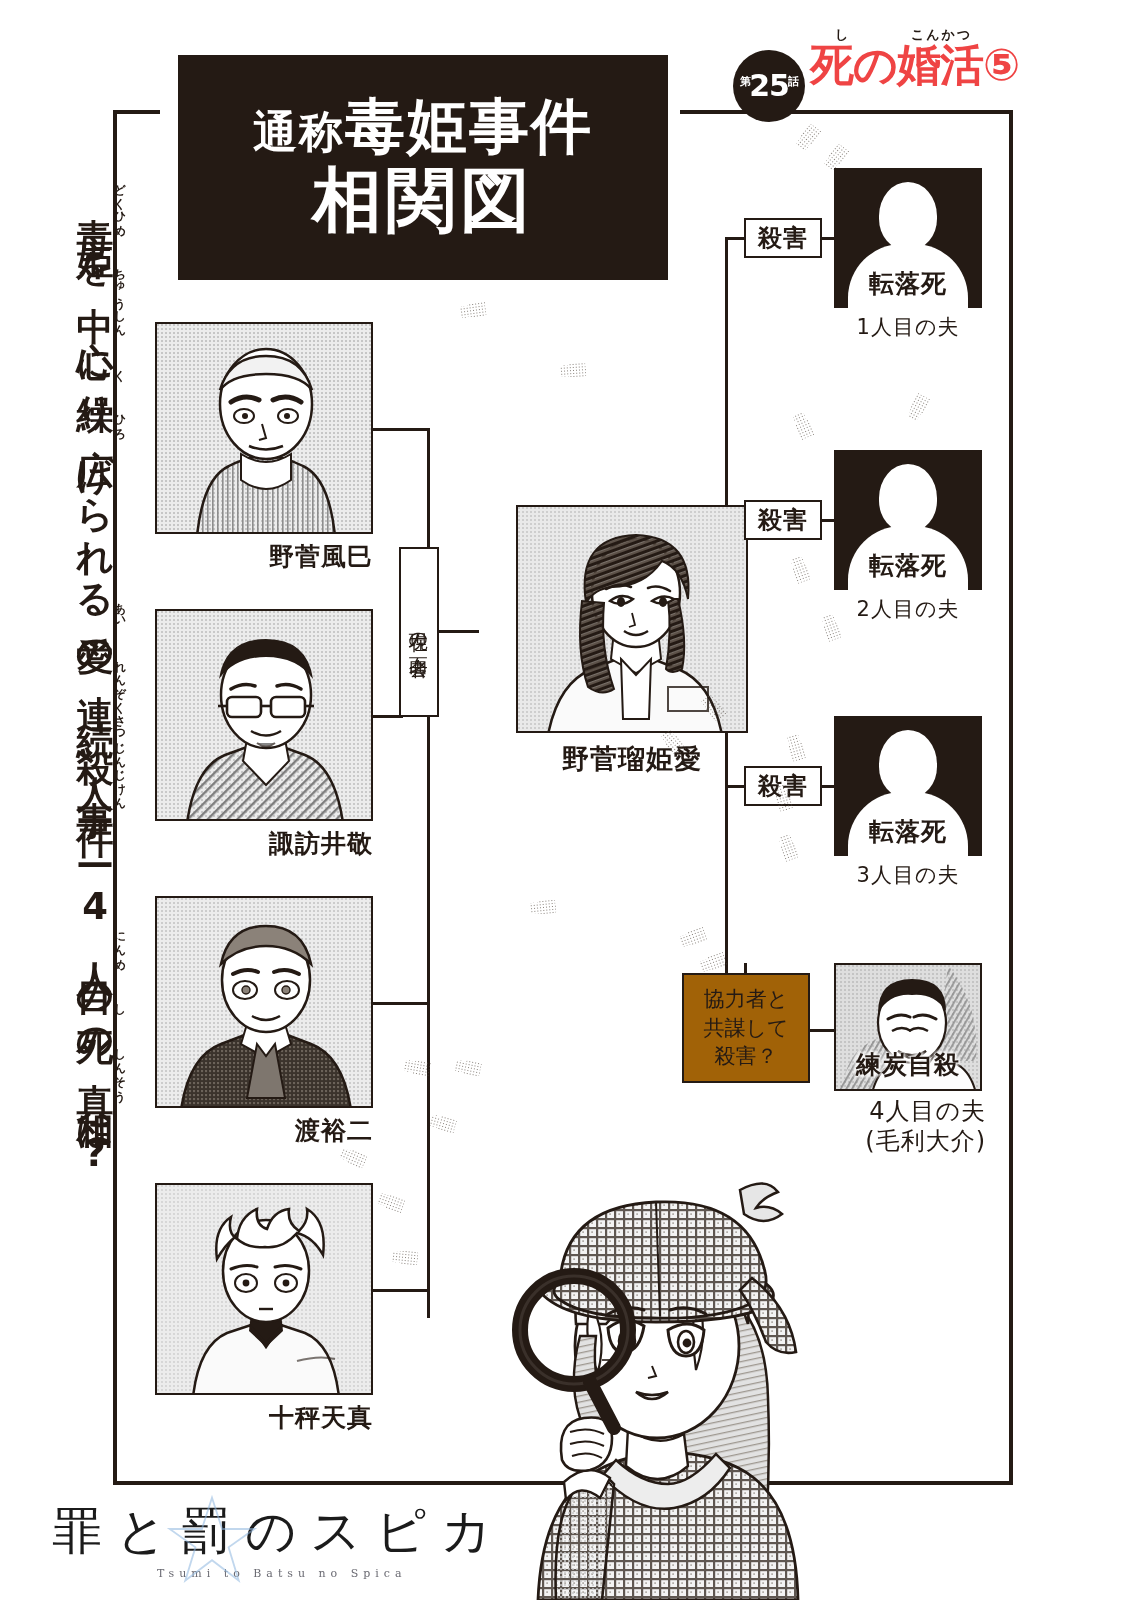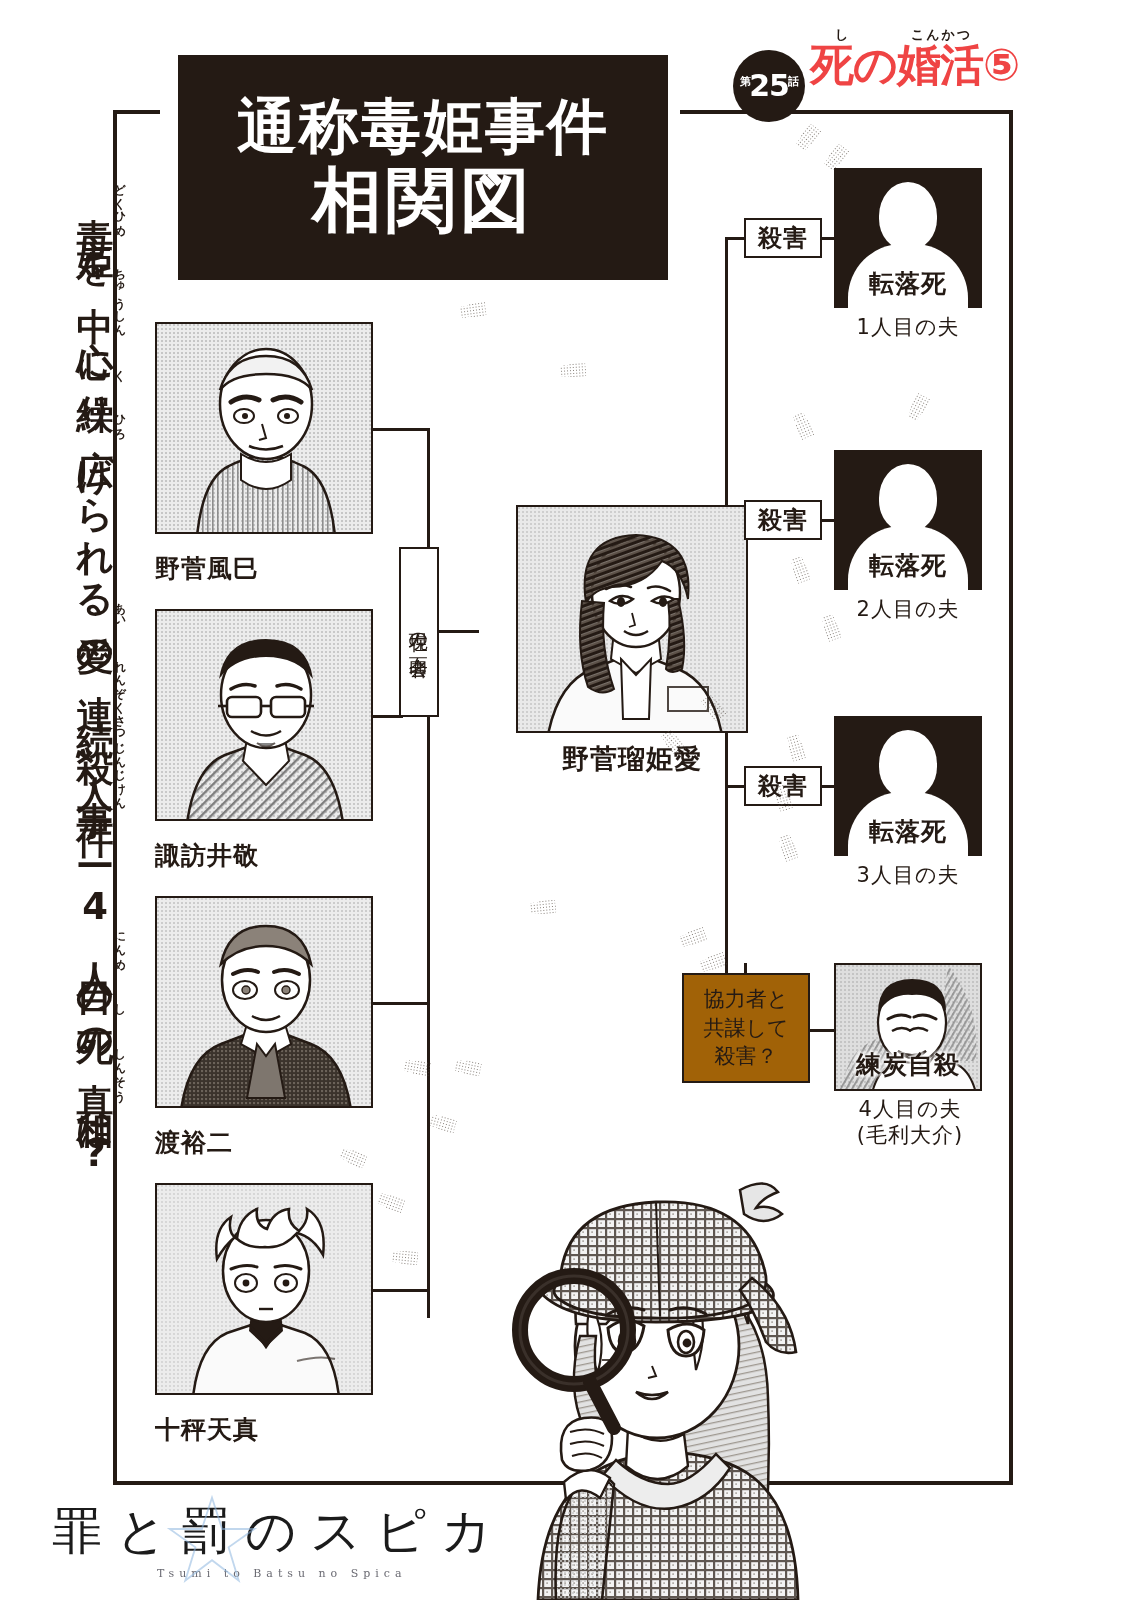--- a/index.html
+++ b/index.html
@@ -33,41 +33,41 @@
     border:4px solid #241a14;box-sizing:border-box;background:transparent;
   }
   .frame-mask{position:absolute;left:160px;top:100px;width:520px;height:30px;background:#fff;}
 
   
   .title-plate{
     position:absolute;left:178px;top:55px;width:490px;height:225px;background:#241a14;
     display:flex;flex-direction:column;align-items:center;justify-content:center;
   }
   .title-plate .tl1{color:#fff;font-size:60px;font-weight:bold;letter-spacing:2px;line-height:1.0;white-space:nowrap;}
-  .title-plate .tl1 .small{font-size:60px;text-align:right;}
+  .title-plate .tl1 .small{font-size:44px;text-align:right;}
   .title-plate .tl2{color:#fff;font-size:70px;font-weight:bold;letter-spacing:4px;line-height:1.1;margin-top:6px;white-space:nowrap;}
 
   
   .lede{
     position:absolute;left:40px;top:175px;width:86px;height:1230px;
     writing-mode:vertical-rl;text-orientation:upright;
     font-size:37px;font-weight:bold;line-height:1.02;letter-spacing:1px;
     color:#241a14;white-space:nowrap;
   }
   .lede ruby{ruby-position:over;}
   .lede rt{font-size:12px;font-weight:bold;letter-spacing:0px;}
 
   
   .card{position:absolute;}
   .card .photo{
     width:218px;height:212px;border:2px solid #241a14;box-sizing:border-box;
     background:#ececec;position:relative;overflow:hidden;
   }
   .card .cname{
-    width:218px;text-align:left;font-size:25px;font-weight:bold;margin-top:18px;
+    width:218px;text-align:right;font-size:25px;font-weight:bold;margin-top:6px;
     letter-spacing:1px;color:#241a14;white-space:nowrap;
   }
   .c1{left:155px;top:322px;}
   .c2{left:155px;top:609px;}
   .c3{left:155px;top:896px;}
   .c4{left:155px;top:1183px;}
 
   
   .center-card{position:absolute;left:476px;top:505px;padding-left:40px;}
   .center-card .photo{width:232px;height:228px;border:2px solid #241a14;box-sizing:border-box;background:#e9e9e9;position:relative;overflow:hidden;}
@@ -105,21 +105,21 @@
   .v3{left:834px;top:716px;}
 
   
   .v4{position:absolute;left:834px;top:963px;}
   .v4 .photo{width:148px;height:128px;border:2px solid #241a14;box-sizing:border-box;background:#dedede;position:relative;overflow:hidden;}
   .v4 .slabel{
     position:absolute;left:0;right:0;bottom:8px;text-align:center;
     font-size:25px;font-weight:bold;color:#241a14;letter-spacing:1px;z-index:4;
     text-shadow:0 0 5px #fff,0 0 5px #fff,0 0 5px #fff,0 0 3px #fff;
   }
-  .v4 .vcap{width:152px;text-align:center;font-size:21px;margin-top:5px;line-height:1.25;letter-spacing:1px;white-space:nowrap;}
+  .v4 .vcap{width:152px;text-align:right;font-size:24px;margin-top:5px;line-height:1.25;letter-spacing:1px;white-space:nowrap;}
 
   
   .klabel{
     position:absolute;width:78px;height:40px;border:2px solid #241a14;background:#fff;
     display:flex;align-items:center;justify-content:center;
     font-size:24px;font-weight:bold;letter-spacing:1px;box-sizing:border-box;color:#241a14;
   }
   .k1{left:744px;top:218px;}
   .k2{left:744px;top:500px;}
   .k3{left:744px;top:766px;}

